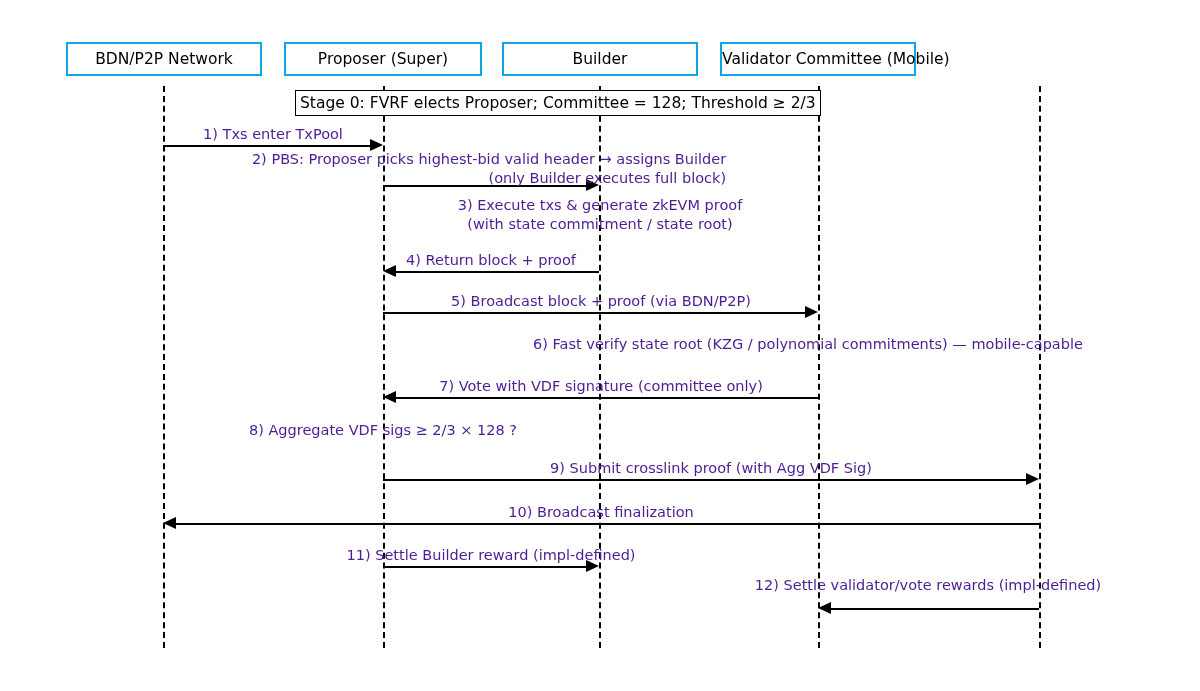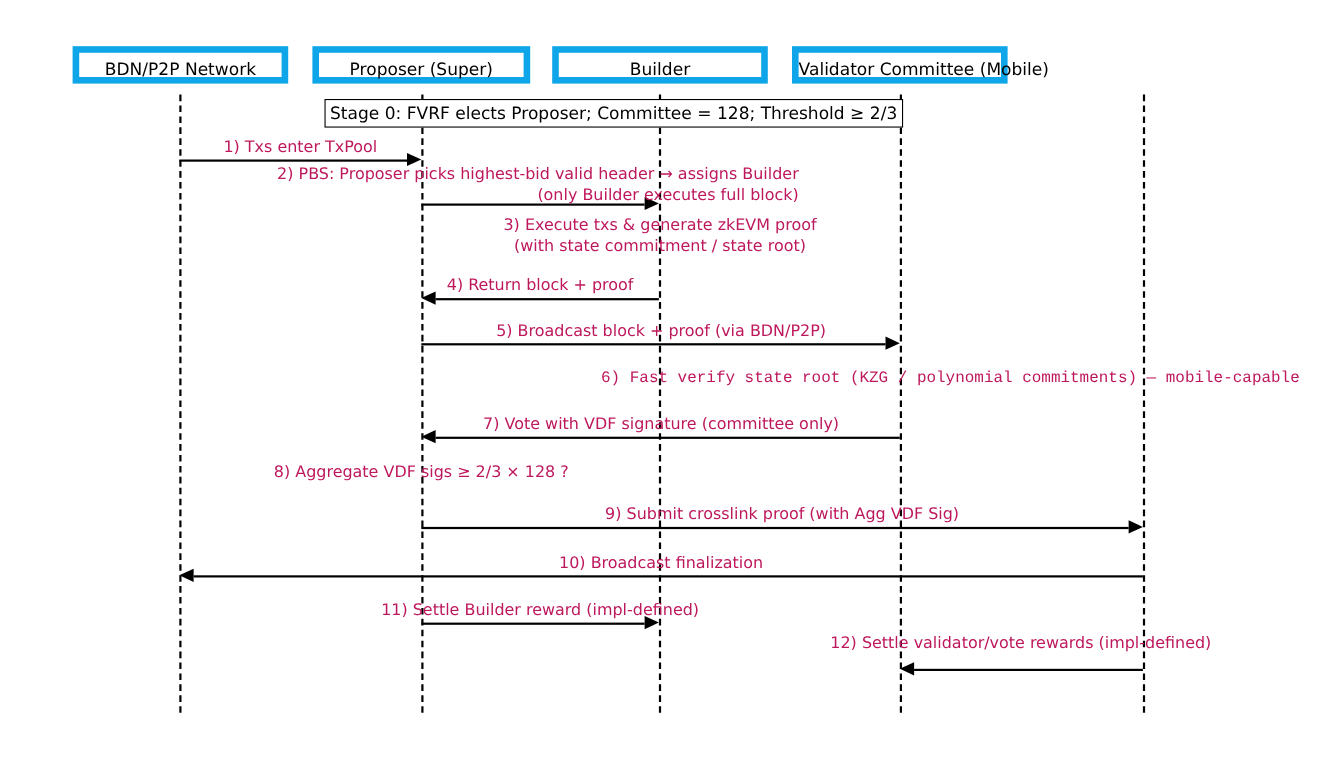--- a/index.html
+++ b/index.html
@@ -16,21 +16,21 @@
     width: 1200px;
     height: 691px;
     background: #ffffff;
     overflow: hidden;
   }
 
   
   .participant {
     position: absolute;
     box-sizing: border-box;
-    border: 6px solid #0ea5e9;
+    border: 2px solid #0ea5e9;
     background: #ffffff;
     height: 34px;
     line-height: 30px;
     text-align: center;
     font-size: 15.5px;
     white-space: nowrap;
     color: #000000;
     z-index: 4;
   }
   .participant.overflow {
@@ -86,21 +86,21 @@
 
   
   .msglabel {
     position: absolute;
     font-size: 14.5px;
     line-height: 19px;
     white-space: nowrap;
     text-align: center;
     transform: translateX(-50%);
     z-index: 6;
-    color: #be185d;
+    color: #4c1d95;
     background: transparent;
   }
   .msglabel.two-line {
     line-height: 19px;
   }
   .msglabel .l2 {
     display: block;
   }
 </style>
 </head>
@@ -158,21 +158,21 @@
   </div>
   <div class="msg" style="left:396px; top:271px; width:203px;"></div>
   <div class="arrowhead left" style="left:383px; top:265px;"></div>
 
   <div class="msglabel" style="left:601px; top:292px;">
     <span>5) Broadcast block + proof (via BDN/P2P)</span>
   </div>
   <div class="msg" style="left:383px; top:312px; width:422px;"></div>
   <div class="arrowhead right" style="left:805px; top:306px;"></div>
 
-  <div class="msglabel" style="left:864px; top:335px;font-family:Liberation Mono, monospace;">
+  <div class="msglabel" style="left:808px; top:335px;">
     <span>6) Fast verify state root (KZG / polynomial commitments) — mobile-capable</span>
   </div>
 
   <div class="msglabel" style="left:601px; top:377px;">
     <span>7) Vote with VDF signature (committee only)</span>
   </div>
   <div class="msg" style="left:396px; top:397px; width:422px;"></div>
   <div class="arrowhead left" style="left:383px; top:391px;"></div>
 
   <div class="msglabel" style="left:383px; top:421px;">

